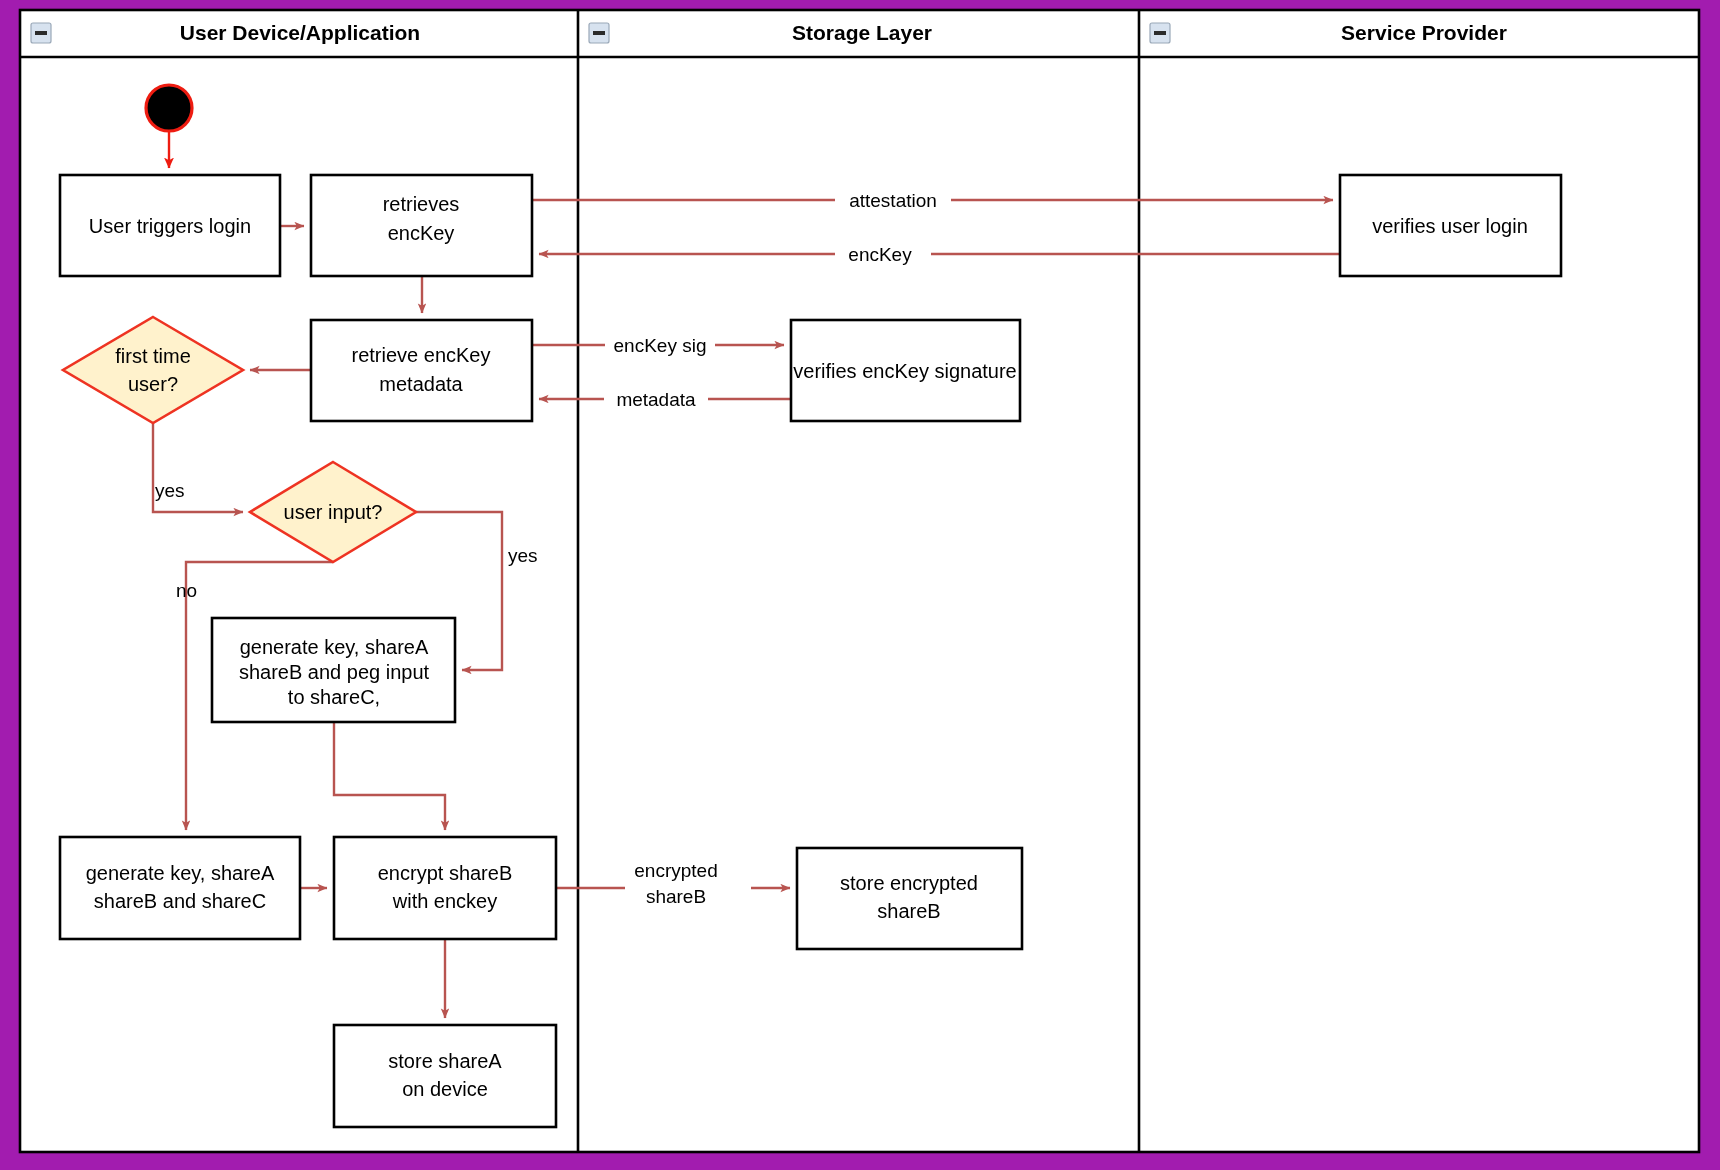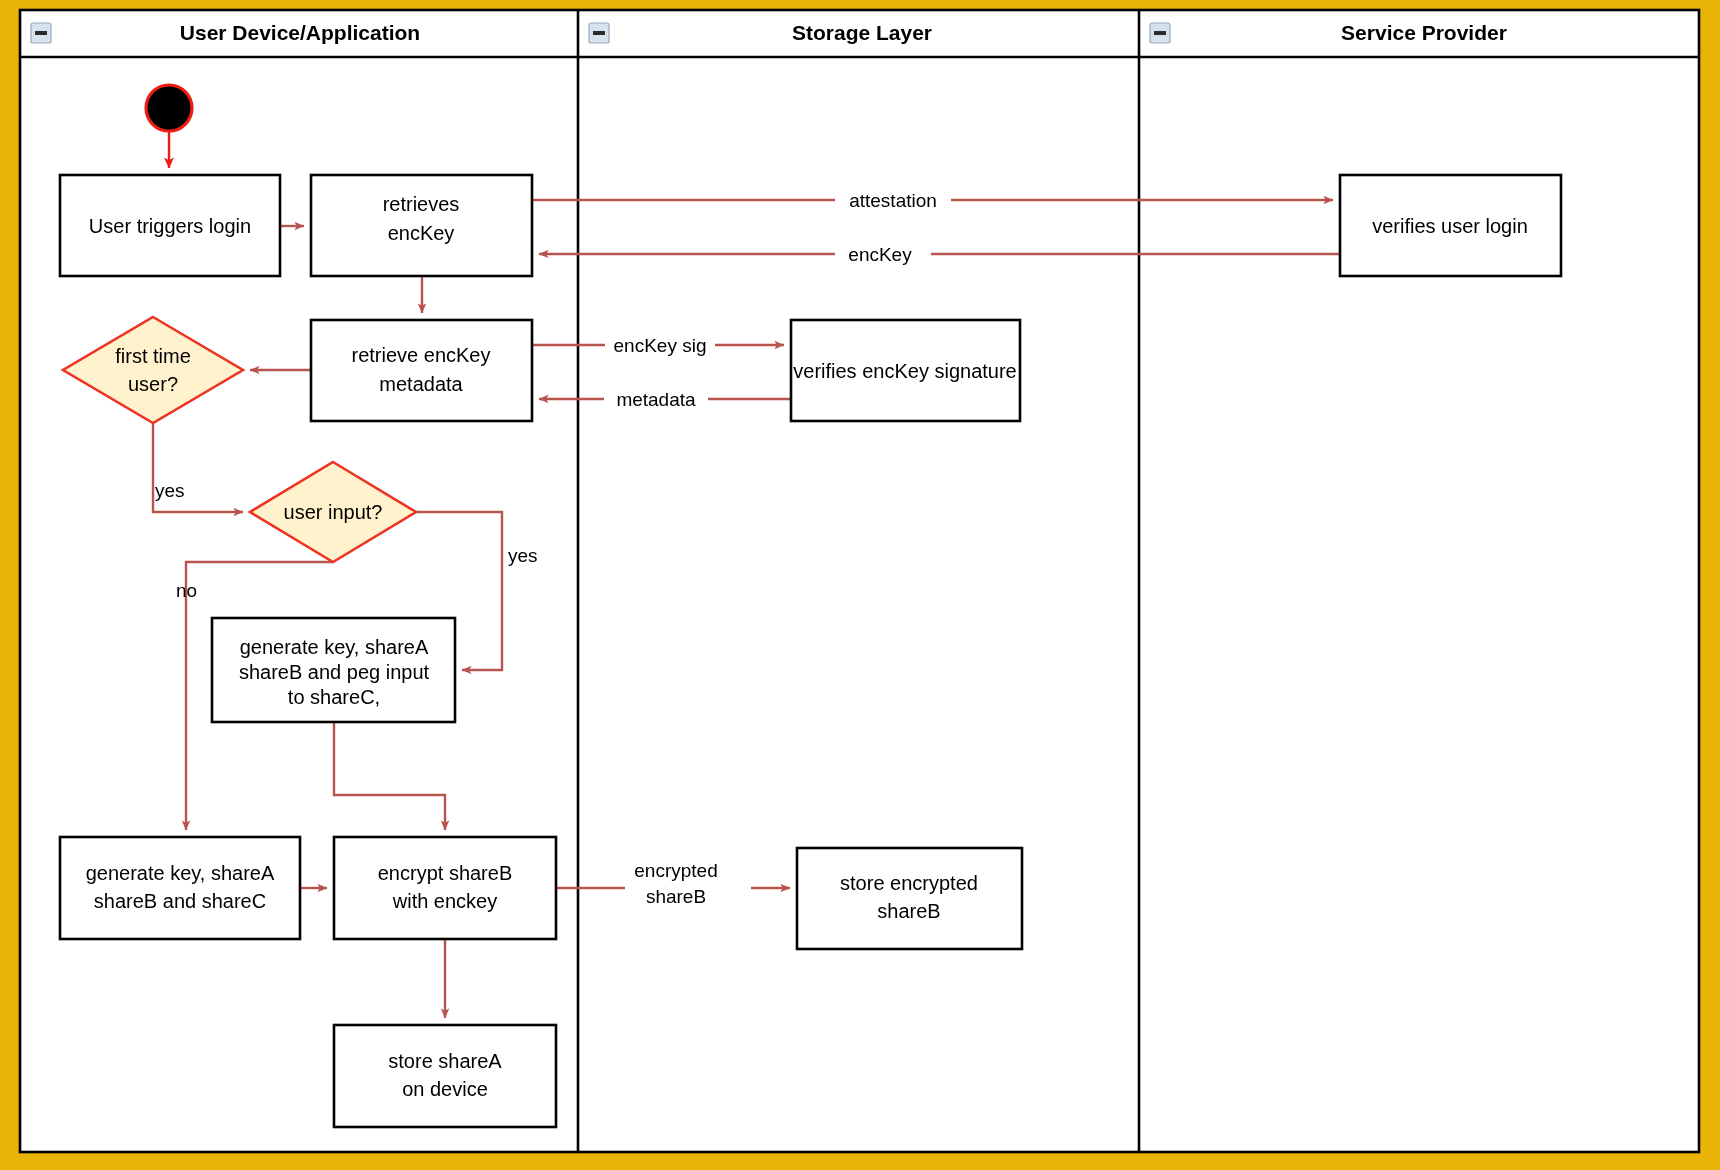--- a/index.html
+++ b/index.html
@@ -6,21 +6,21 @@
   html, body {
     margin: 0;
     padding: 0;
     background: #ffffff;
     font-family: "Liberation Sans", sans-serif;
   }
   #stage {
     position: relative;
     width: 1720px;
     height: 1170px;
-    background: #eab308;
+    background: #a21caf;
     overflow: hidden;
   }
   svg#diagram {
     position: absolute;
     left: 0;
     top: 0;
     width: 1720px;
     height: 1170px;
     display: block;
   }

